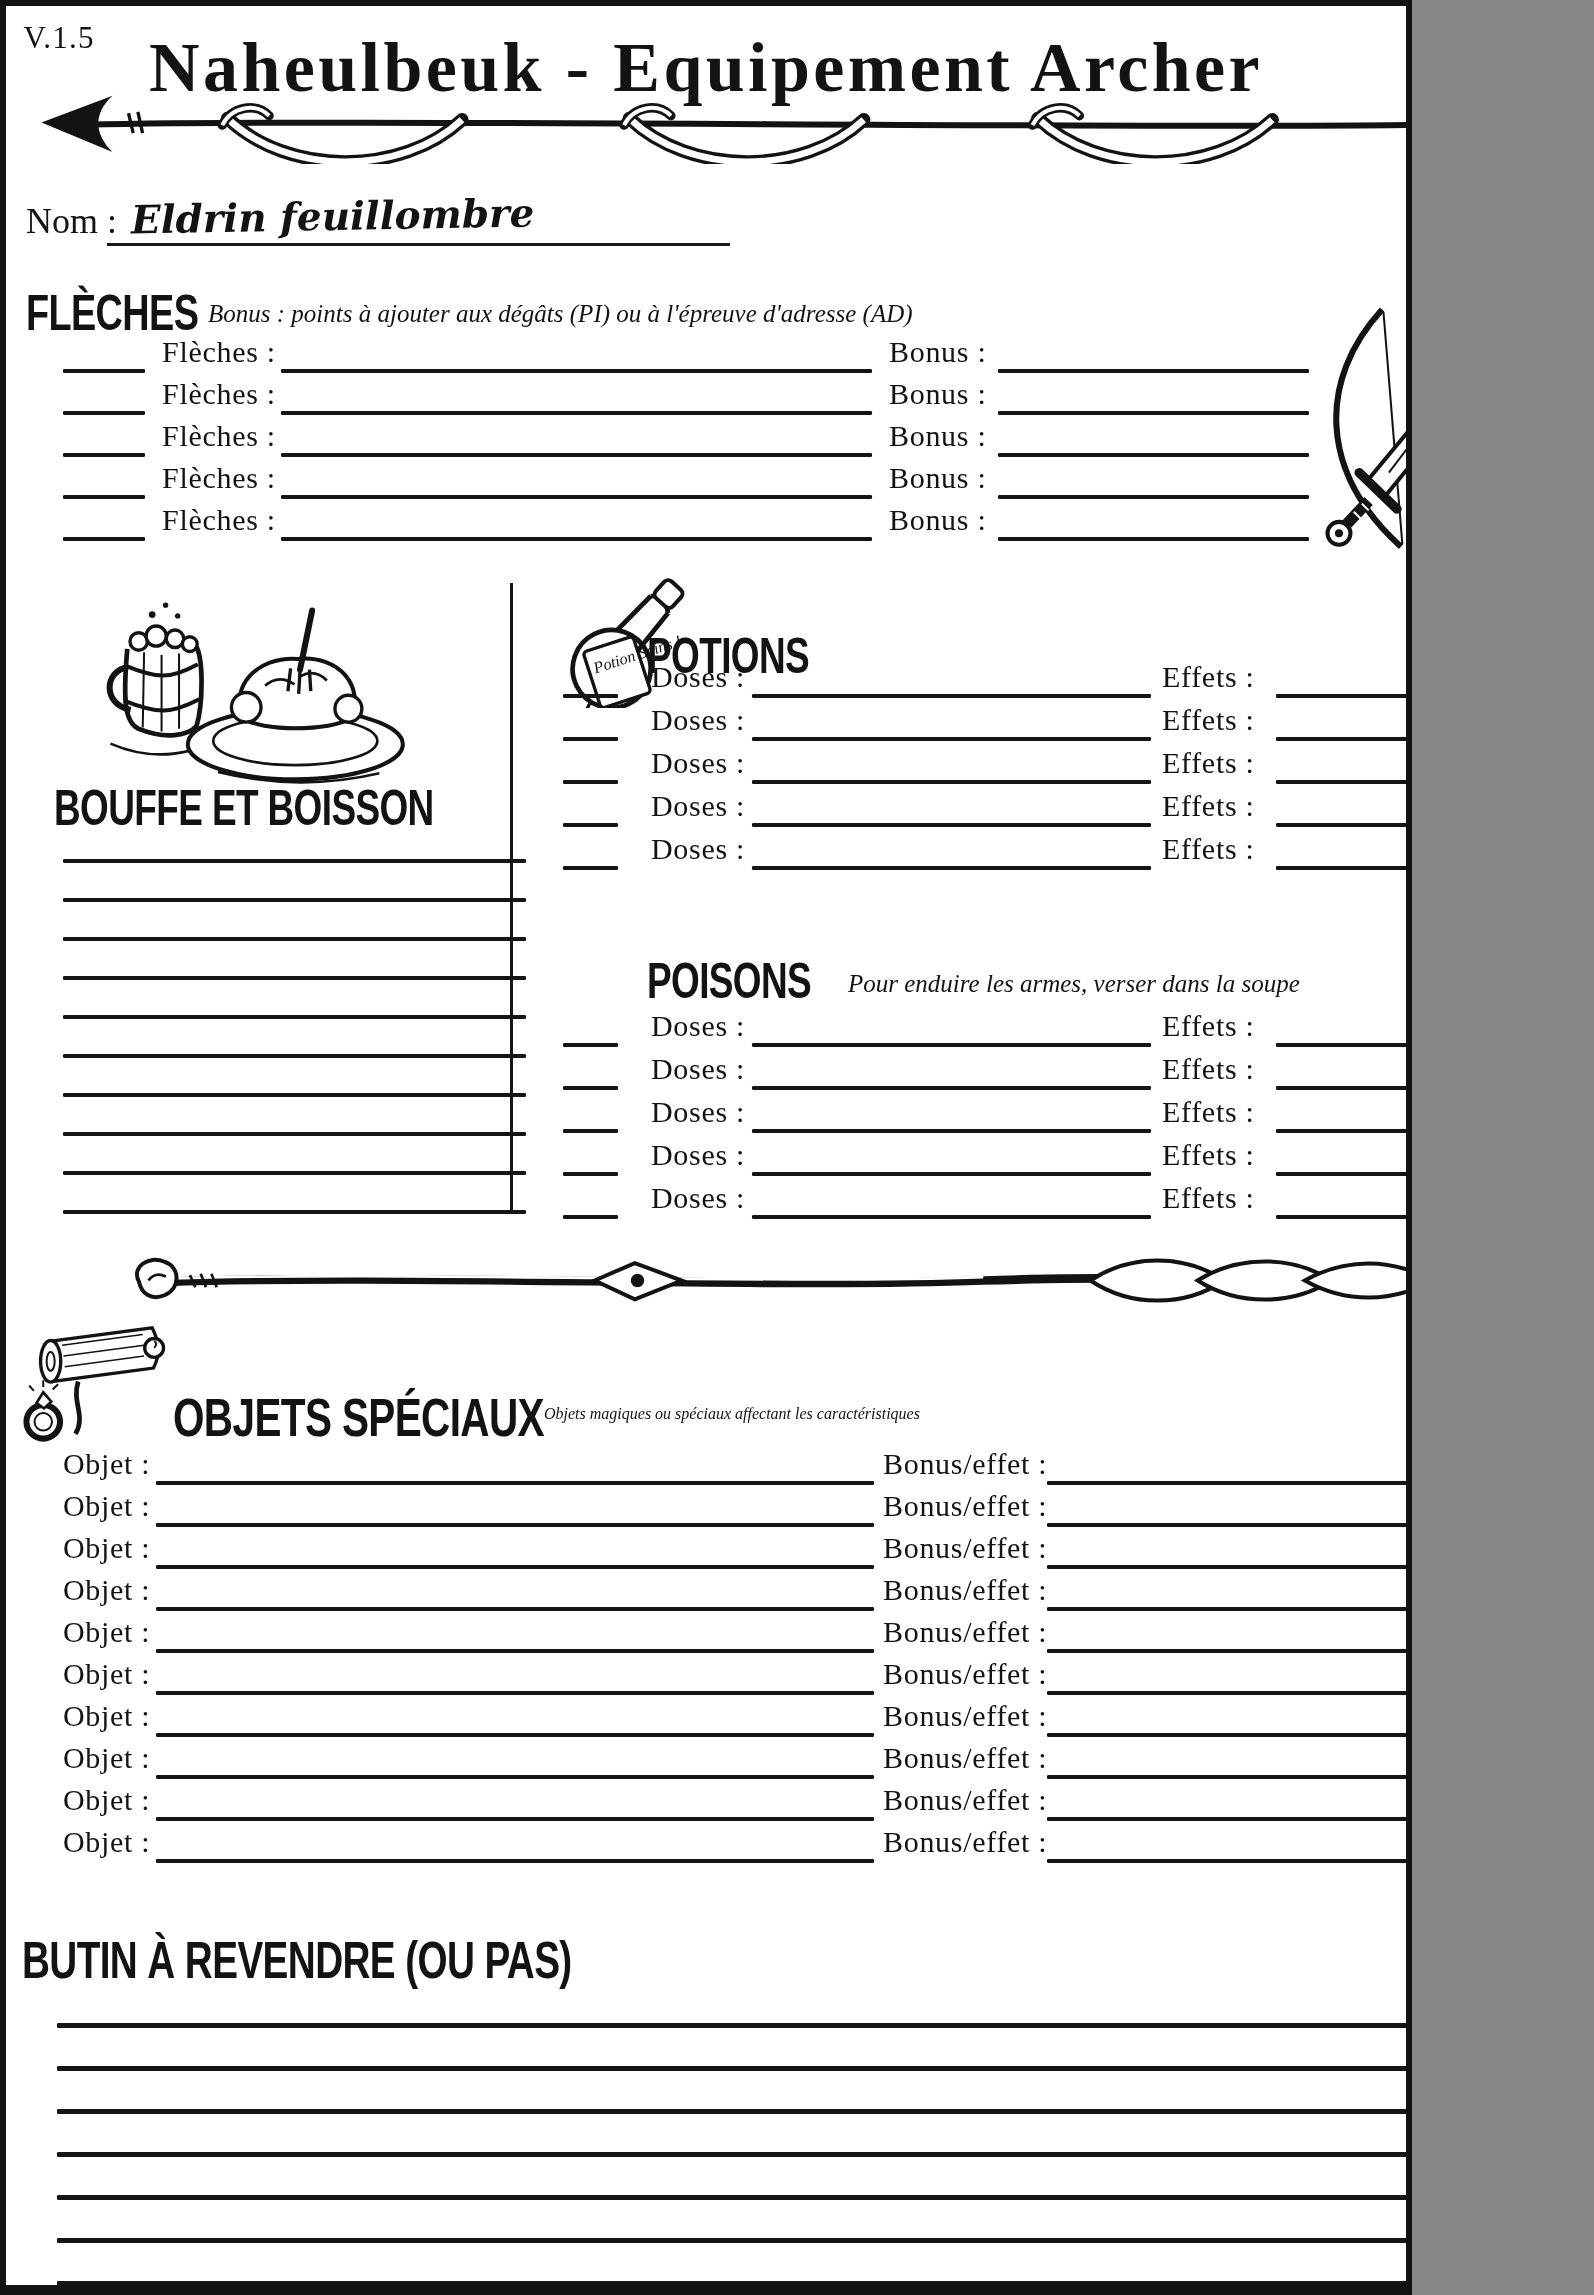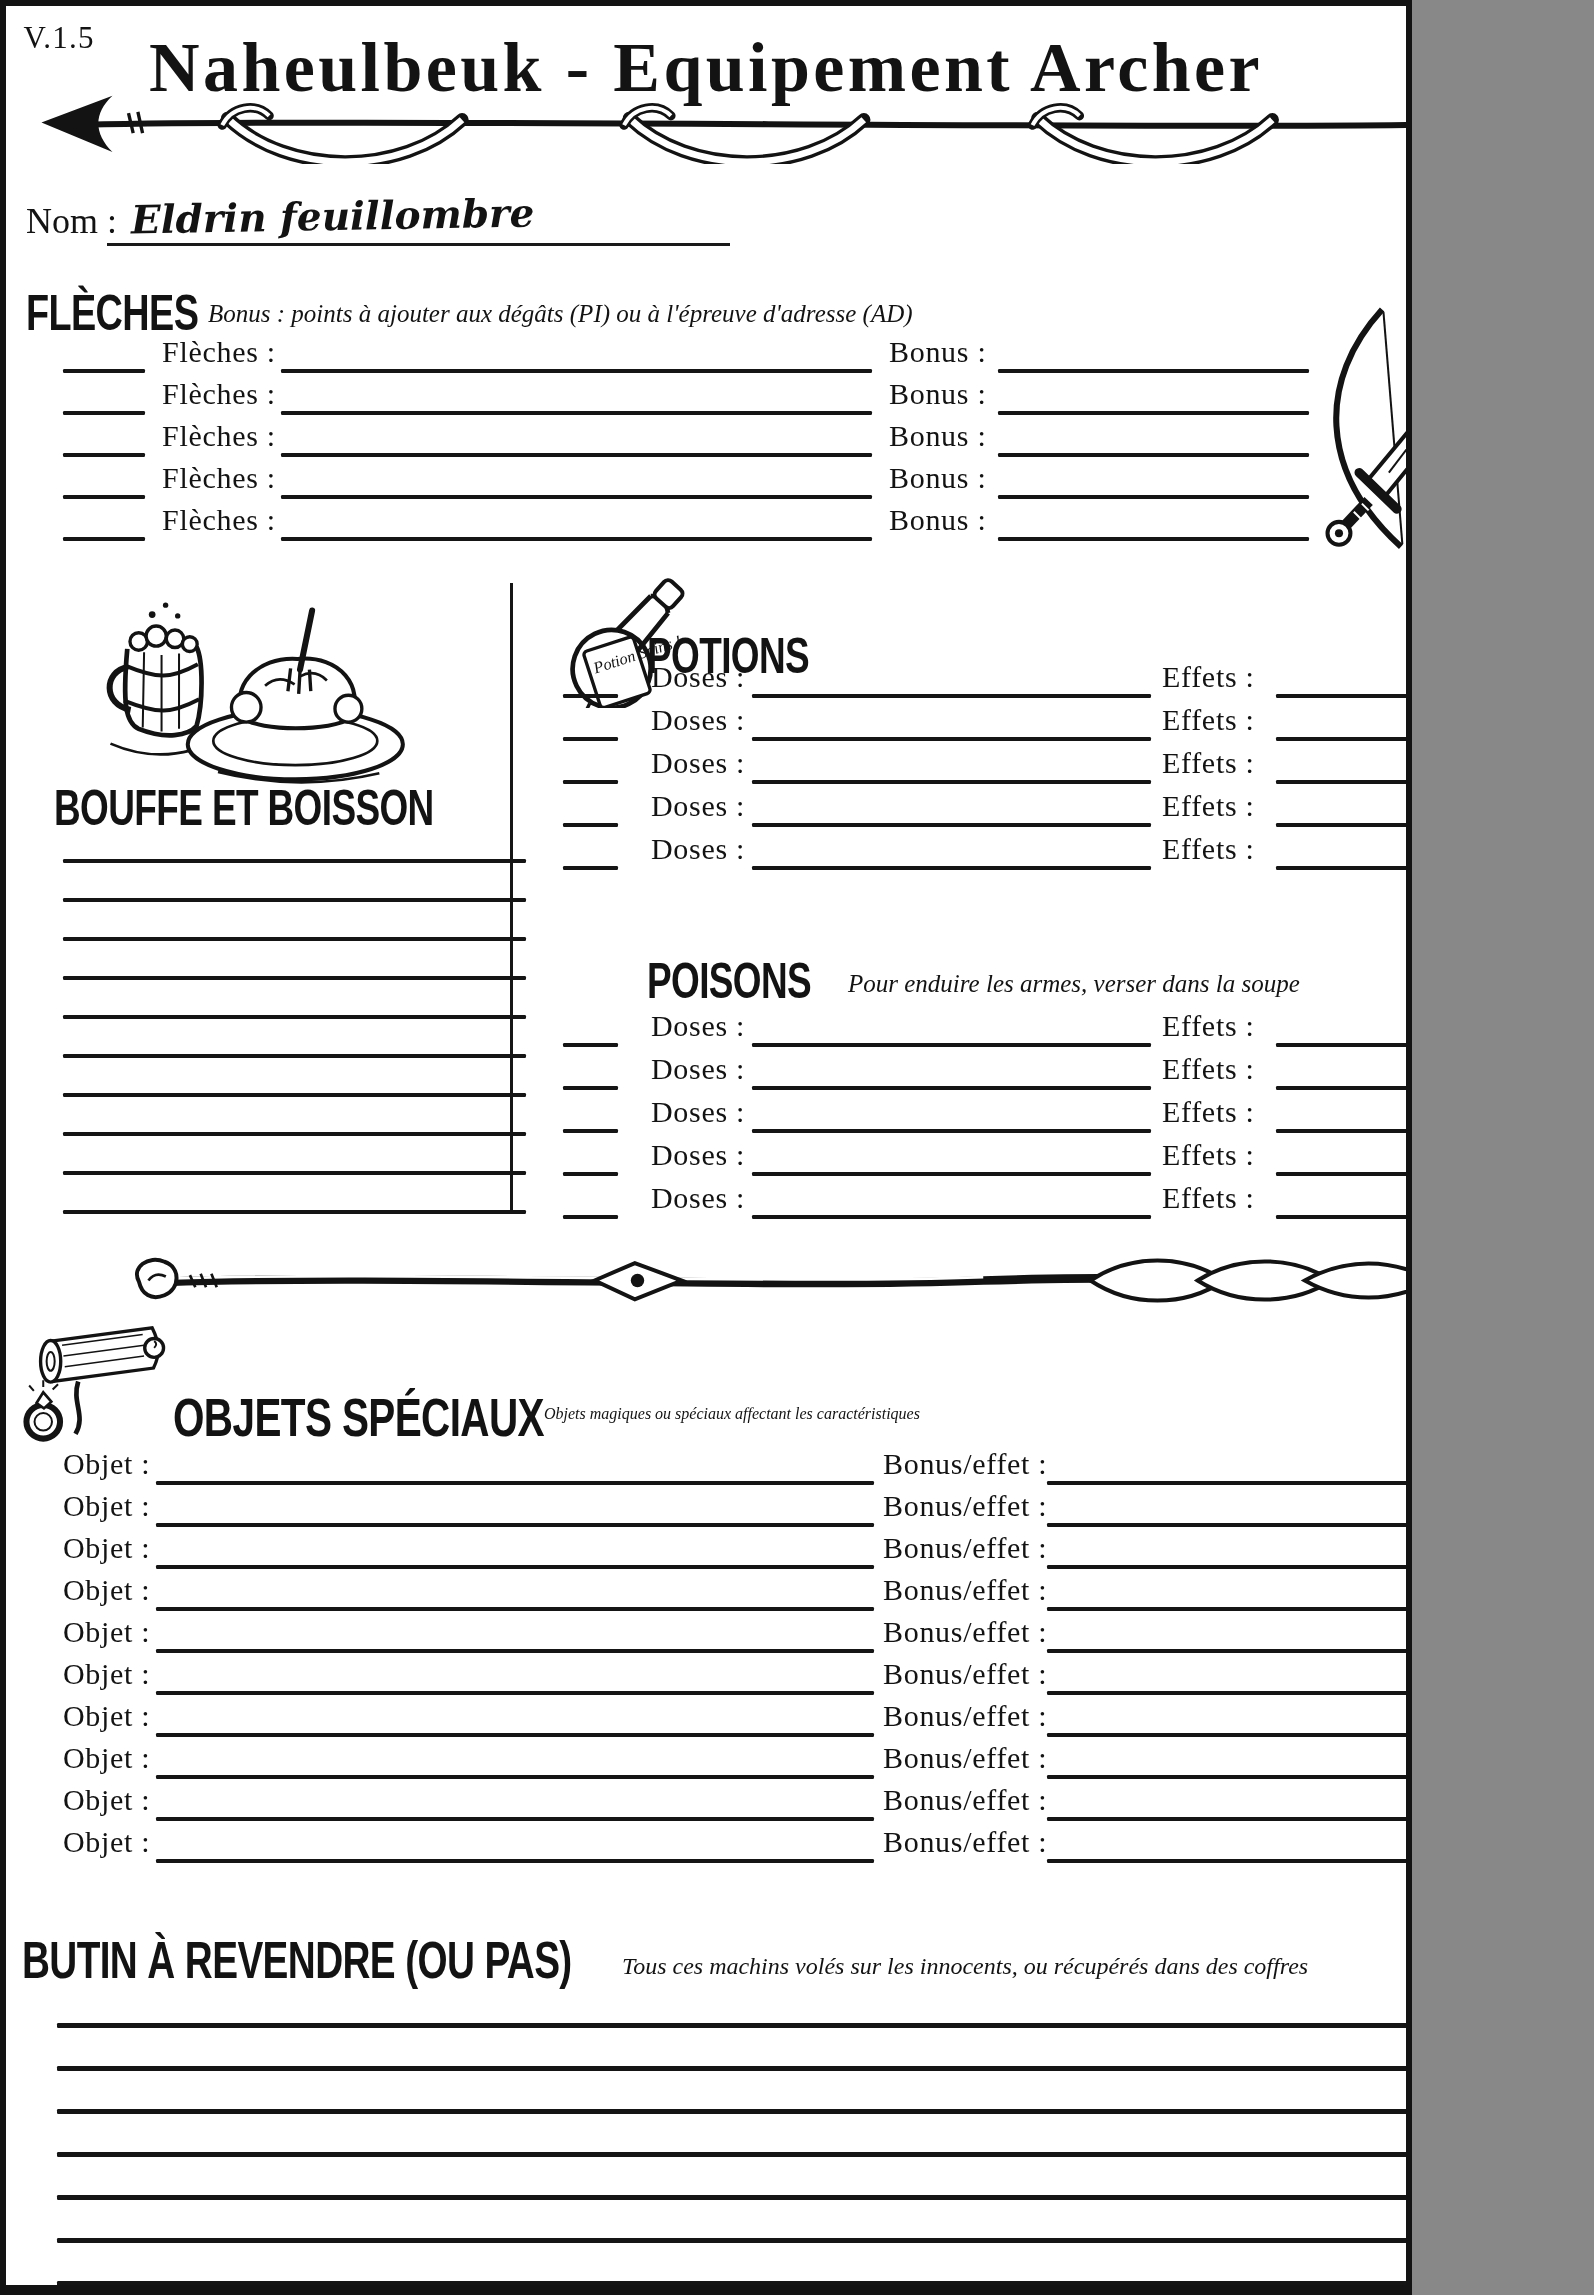--- a/index.html
+++ b/index.html
@@ -388,21 +388,20 @@
     </div>
       <div class="orow">
       <span class="lbl lab">Objet :</span>
       <div class="fline l1"></div>
       <span class="lbl blab">Bonus/effet :</span>
       <div class="fline l2"></div>
     </div>
     </div>
 
   <div class="heading" style="left:16px;top:1928px;font-size:44px;">BUTIN À REVENDRE (OU PAS)</div>
-  <div class="note" style="left:616px;top:1948px;font-size:24px;">Tous ces machins volés sur les innocents, ou récupérés dans des coffres</div>
 
   <div class="rows" style="top:1979px;">
     <div class="uline">
       <div class="fline fl"></div>
     </div>
   <div class="uline">
       <div class="fline fl"></div>
     </div>
       <div class="uline">
       <div class="fline fl"></div>

